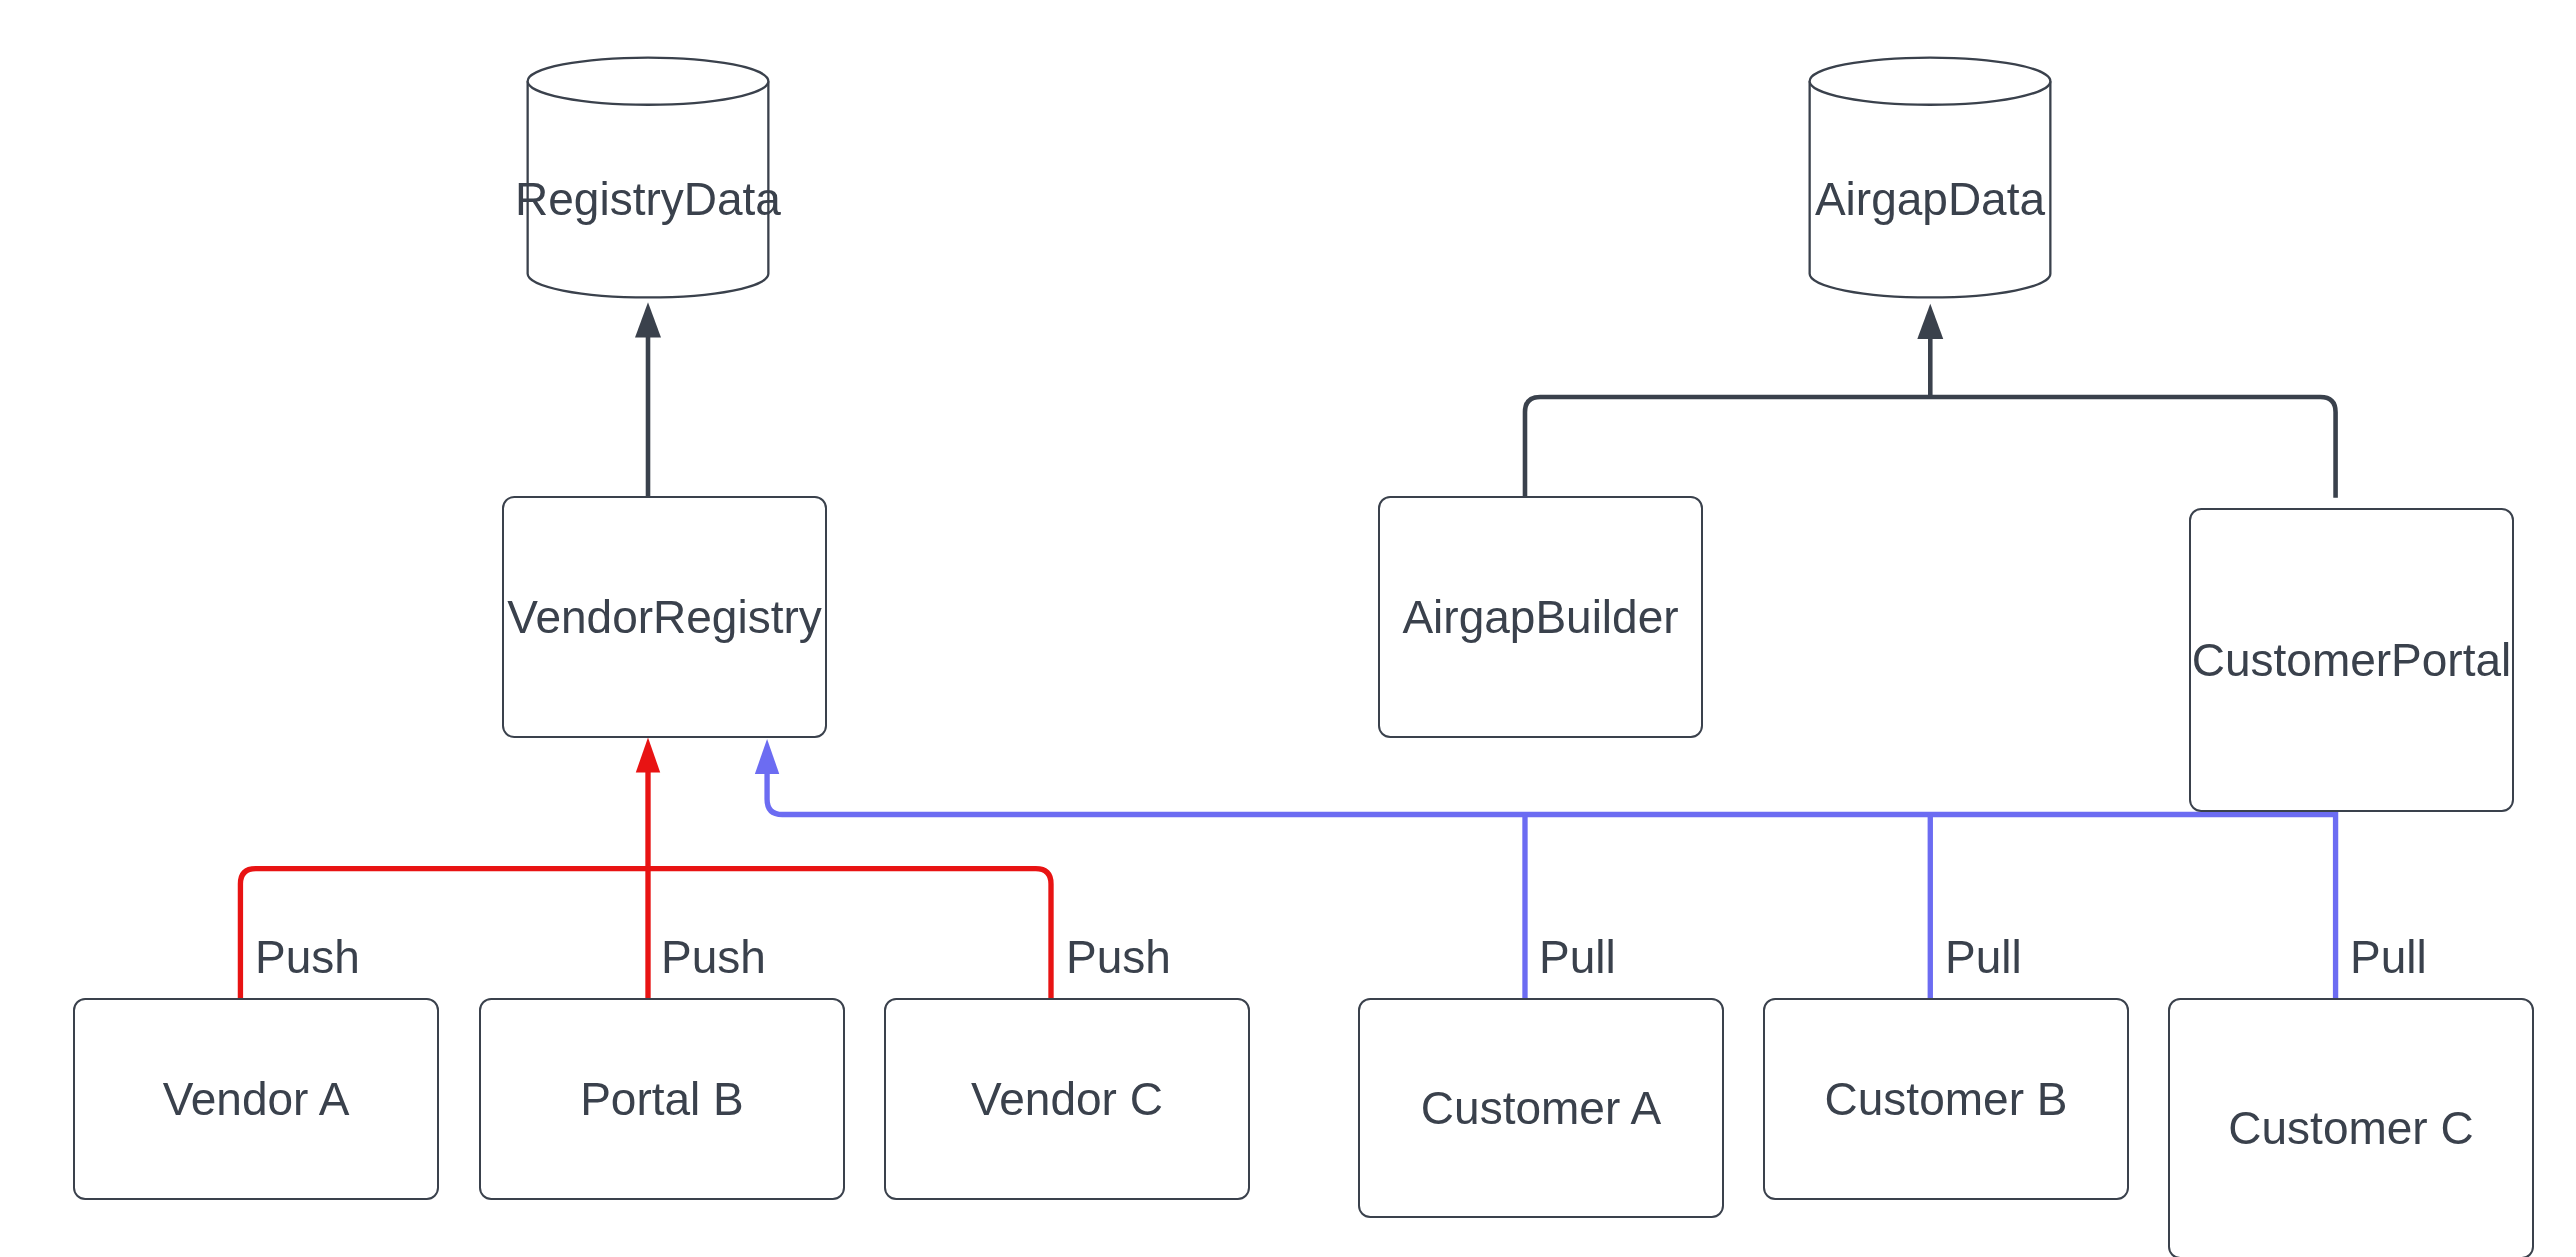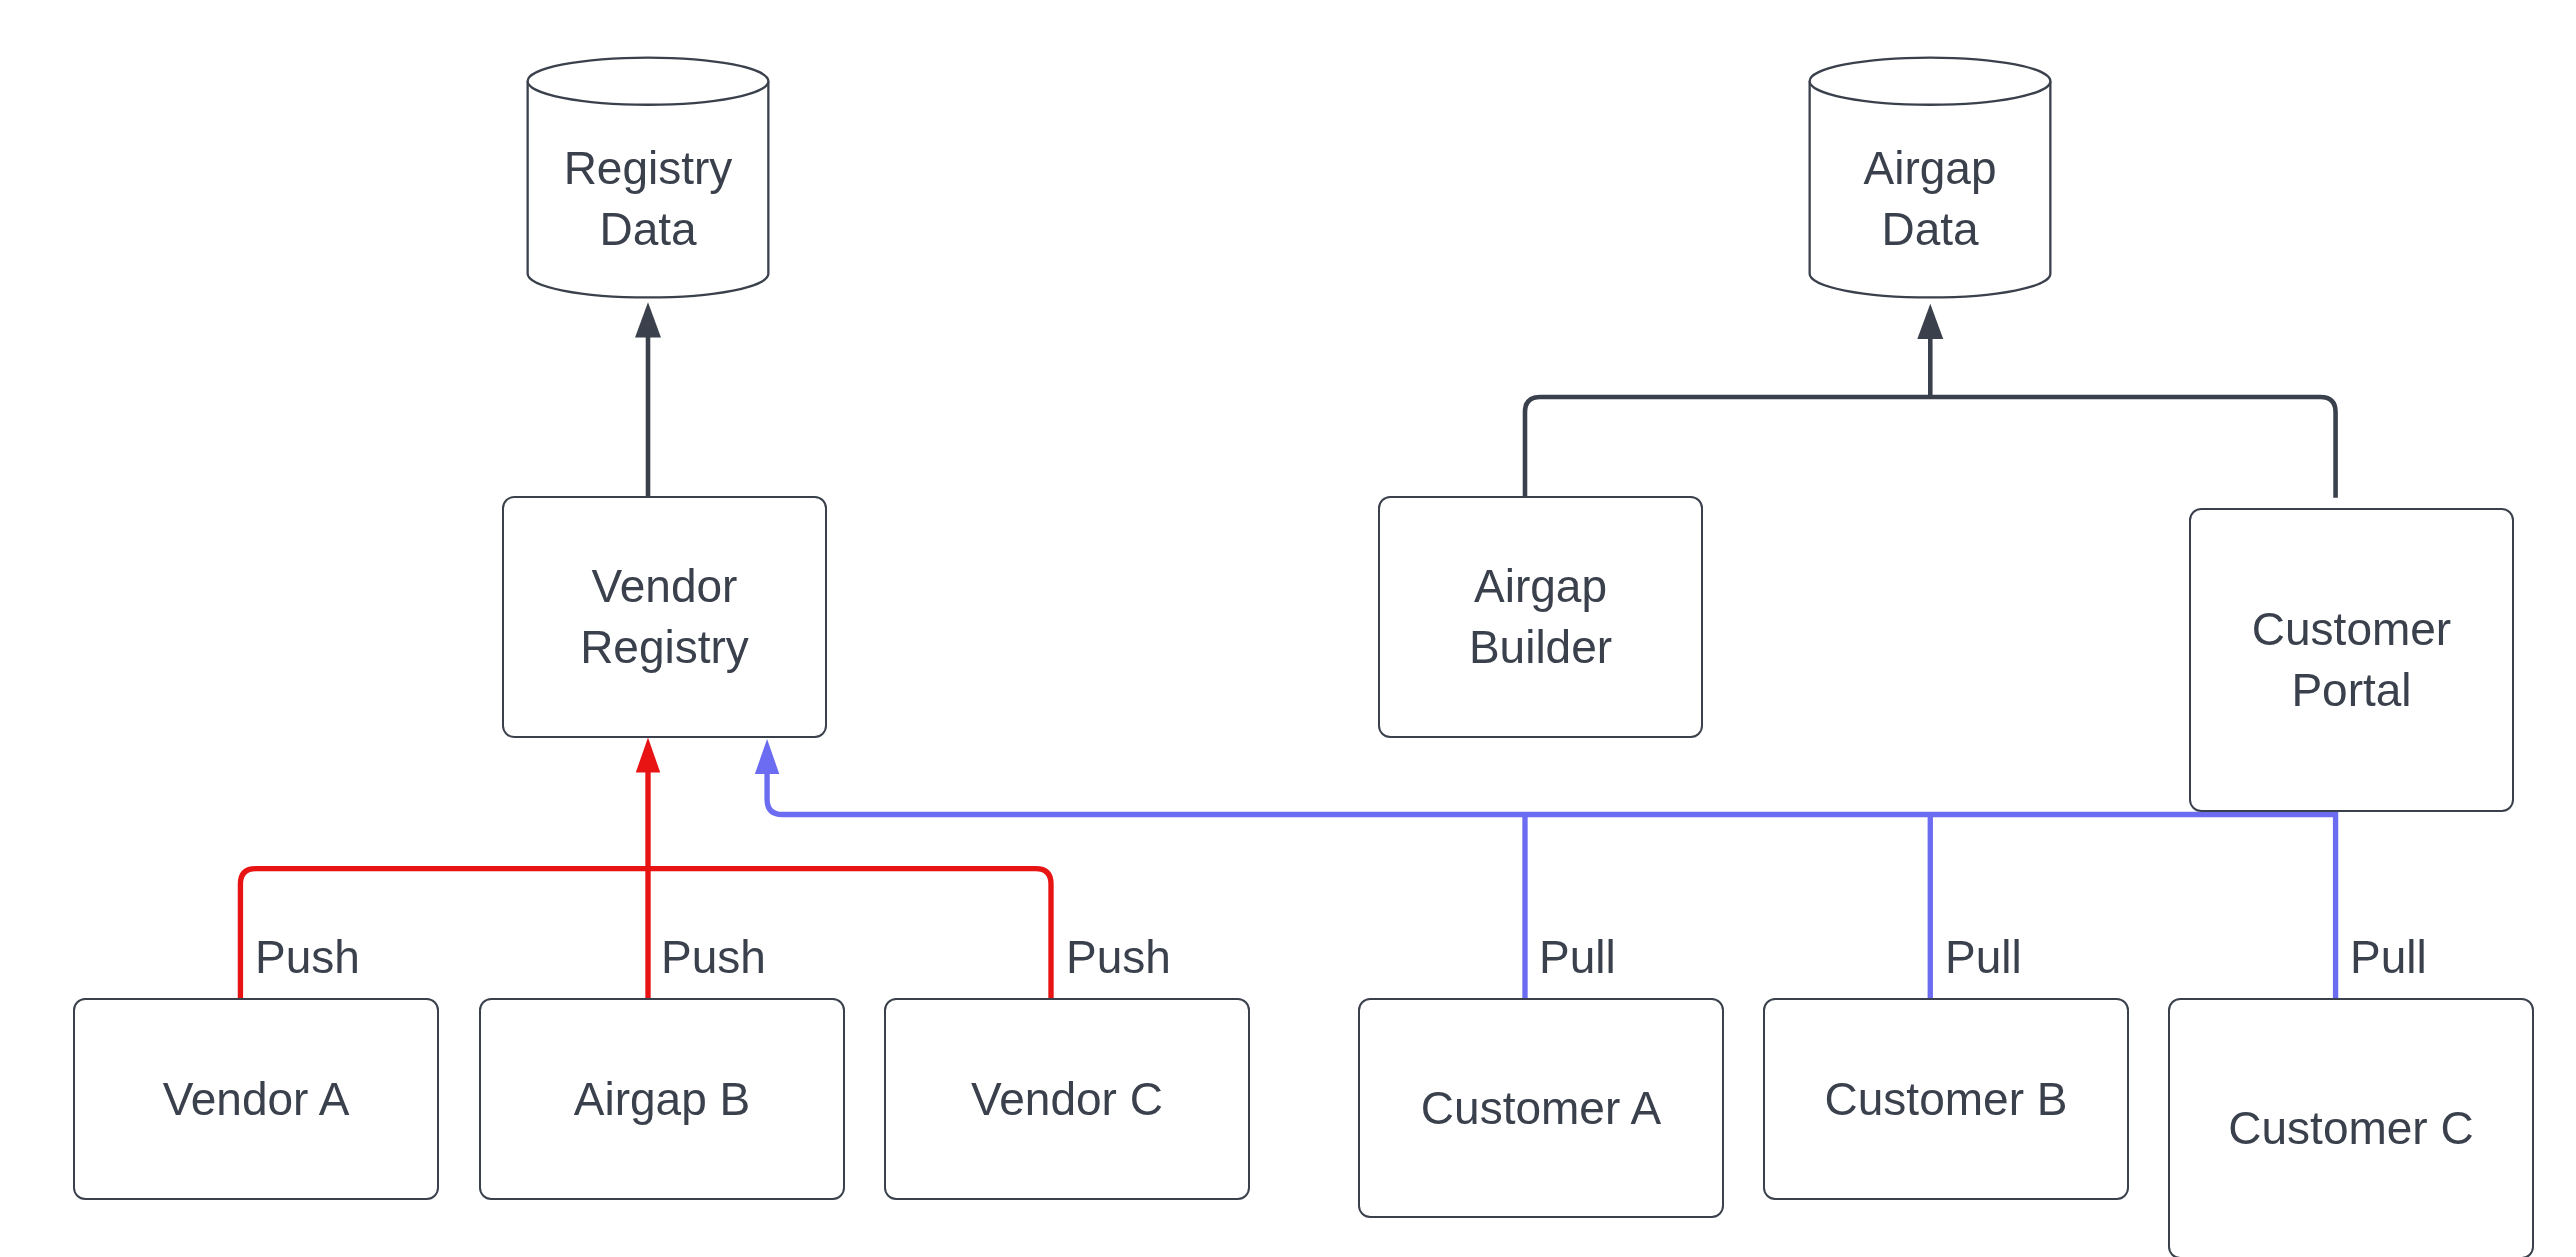--- a/index.html
+++ b/index.html
@@ -40,21 +40,21 @@
   .node.box {
     background: var(--color-node_fill, #ffffff);
     border: 2.3px solid var(--color-line, #3a414c);
     border-radius: 12.2px;
     margin-left: 16px;
   }
   .node-label {
     position: absolute;
     inset: 0;
     display: flex;
-    flex-direction: column;
+    flex-direction: row;
     align-items: center;
     justify-content: center;
     text-align: center;
     font-size: 46px;
     line-height: 61px;
     color: var(--color-text, #3a414c);
   }
   .cyl {
     position: absolute;
     inset: 0;
@@ -149,21 +149,21 @@
 
   <div class="node box" style="left:57px;top:998px;width:366px;height:202px">
     <div class="node-label">
       <div>Vendor A</div>
       <div></div>
     </div>
   </div>
 
   <div class="node box" style="left:463px;top:998px;width:366px;height:202px">
     <div class="node-label">
-      <div>Airgap B</div>
+      <div>Portal B</div>
       <div></div>
     </div>
   </div>
 
   <div class="node box" style="left:868px;top:998px;width:366px;height:202px">
     <div class="node-label">
       <div>Vendor C</div>
       <div></div>
     </div>
   </div>

